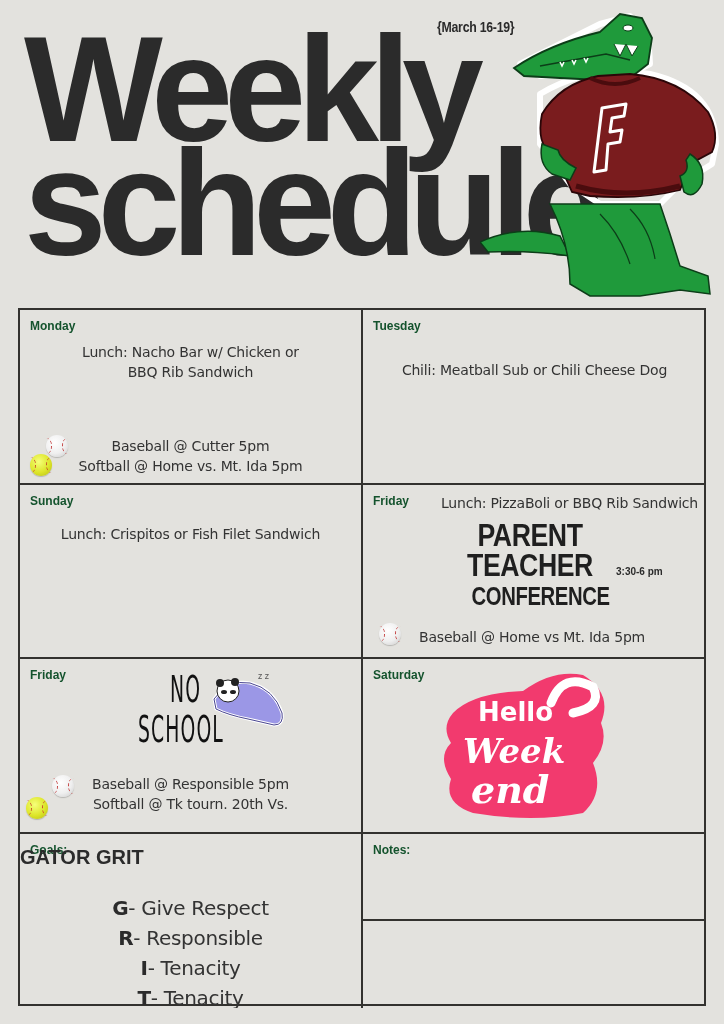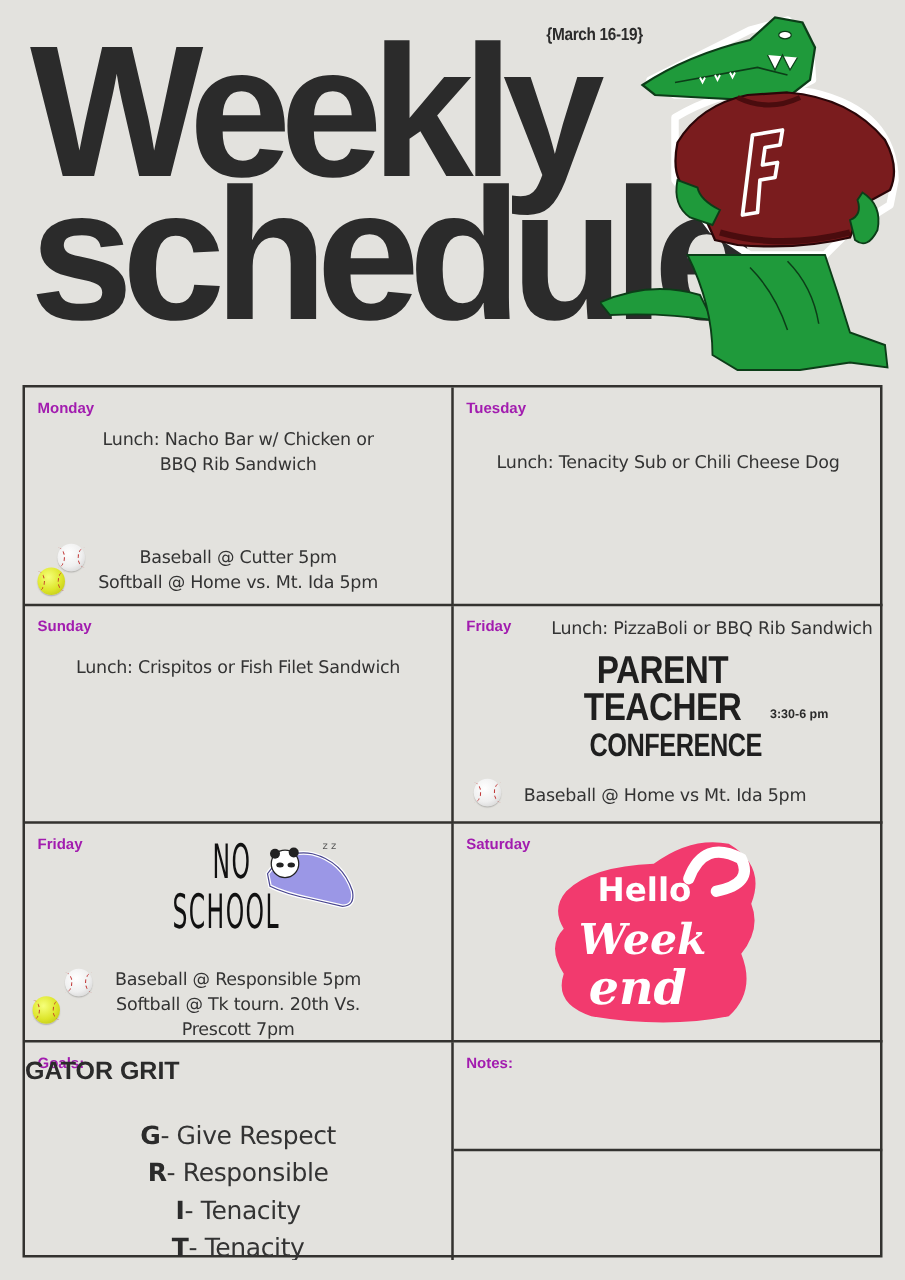--- a/index.html
+++ b/index.html
@@ -41,21 +41,21 @@
       position: relative;
       border-right: 2px solid #33322f;
       border-bottom: 2px solid #33322f;
       overflow: hidden;
     }
     .cell.right { border-right: none; }
     .cell.last { border-bottom: none; }
     .day-label {
       position: absolute; left: 10px; top: 9px;
       font-family: "Liberation Sans", sans-serif;
-      font-size: 12px; font-weight: bold; color: #a21caf;
+      font-size: 12px; font-weight: bold; color: #14532d;
     }
     .txt {
       position: absolute; left: 0; right: 0;
       text-align: center; font-size: 14px; line-height: 20px; color: #333;
       font-family: "DejaVu Sans", sans-serif;
       letter-spacing: -0.2px;
     }
     .ball { position: absolute; width: 22px; height: 22px; border-radius: 50%; }
     .baseball {
       background: radial-gradient(circle at 40% 35%, #ffffff 0%, #efefef 55%, #c9c9c9 100%);
@@ -162,21 +162,21 @@
     <div class="txt" style="top:32px;">Lunch: Nacho Bar w/ Chicken or</div>
     <div class="txt" style="top:52px;">BBQ Rib Sandwich</div>
     <div class="ball baseball" style="left:26px; top:125px;"></div>
     <div class="ball softball" style="left:10px; top:144px;"></div>
     <div class="txt" style="top:126px;">Baseball @ Cutter  5pm</div>
     <div class="txt" style="top:146px;">Softball @ Home vs. Mt. Ida 5pm</div>
   </div>
 
   <div class="cell right">
     <div class="day-label">Tuesday</div>
-    <div class="txt" style="top:50px;">Lunch: Tenacity Sub or Chili Cheese Dog</div>
+    <div class="txt" style="top:50px;">Chili: Meatball Sub or Chili Cheese Dog</div>
   </div>
 
   <div class="cell">
     <div class="day-label">Sunday</div>
     <div class="txt" style="top:39px;">Lunch: Crispitos or Fish Filet Sandwich</div>
   </div>
 
   <div class="cell right">
     <div class="day-label">Friday</div>
     <div class="txt" style="top:8px; left:70px; text-align:center;">Lunch: PizzaBoli or BBQ Rib Sandwich</div>
@@ -203,21 +203,20 @@
       <circle cx="12" cy="14" r="4" fill="#222"></circle>
       <circle cx="27" cy="13" r="4" fill="#222"></circle>
       <ellipse cx="16" cy="23" rx="3" ry="2" fill="#222"></ellipse>
       <ellipse cx="25" cy="23" rx="3" ry="2" fill="#222"></ellipse>
       <text x="50" y="10" font-size="8" fill="#555" font-family="DejaVu Sans, sans-serif">z z</text>
     </svg>
     <div class="ball baseball" style="left:32px; top:116px;"></div>
     <div class="ball softball" style="left:6px; top:138px;"></div>
     <div class="txt" style="top:115px;">Baseball @ Responsible 5pm</div>
     <div class="txt" style="top:135px;">Softball @ Tk tourn. 20th Vs.</div>
-    <div class="txt" style="top:155px;">Prescott 7pm</div>
   </div>
 
   <div class="cell right">
     <div class="day-label">Saturday</div>
     <svg class="hello-weekend" viewBox="0 0 180 160">
       <path d="M20 50 Q40 30 90 28 Q120 6 150 12 Q180 30 168 60 Q176 80 160 100 Q172 130 150 150 Q100 160 40 150 Q10 140 18 116 Q4 94 18 80 Q8 64 20 50 Z" fill="#f23a6e"></path>
       <text x="45" y="58" font-family="DejaVu Sans, sans-serif" font-weight="bold" font-size="26" fill="#ffffff">Hello</text>
       <path d="M118 40 Q130 8 160 24 Q170 44 140 50" stroke="#ffffff" stroke-width="9" fill="none" stroke-linecap="round"></path>
       <text x="30" y="100" font-family="DejaVu Serif, serif" font-style="italic" font-weight="bold" font-size="34" fill="#ffffff">Week</text>
       <text x="38" y="140" font-family="DejaVu Serif, serif" font-style="italic" font-weight="bold" font-size="38" fill="#ffffff">end</text>

